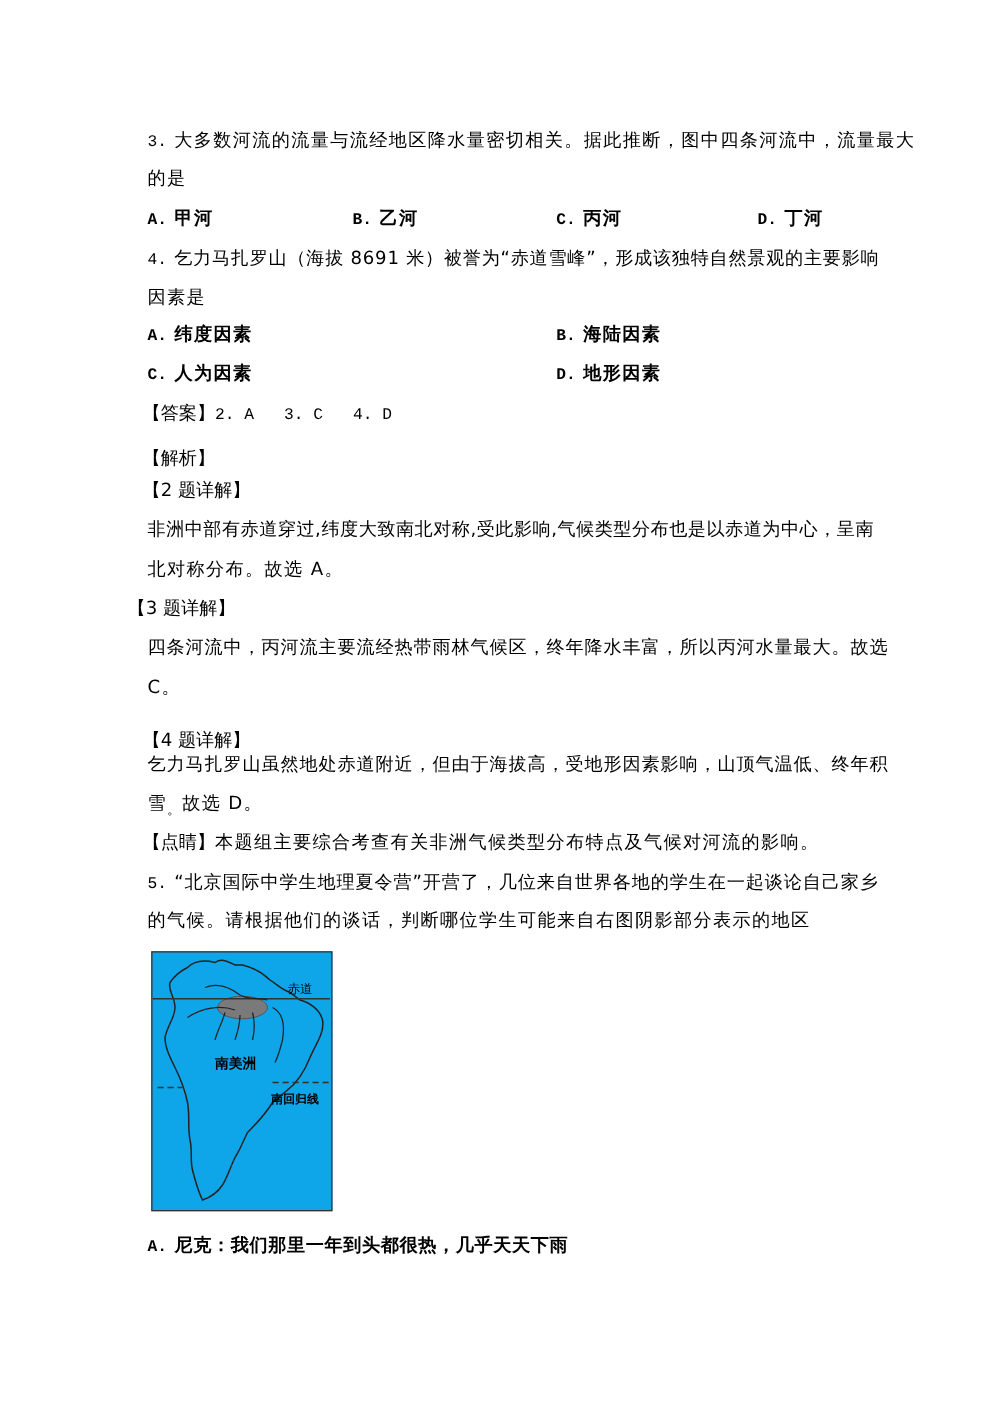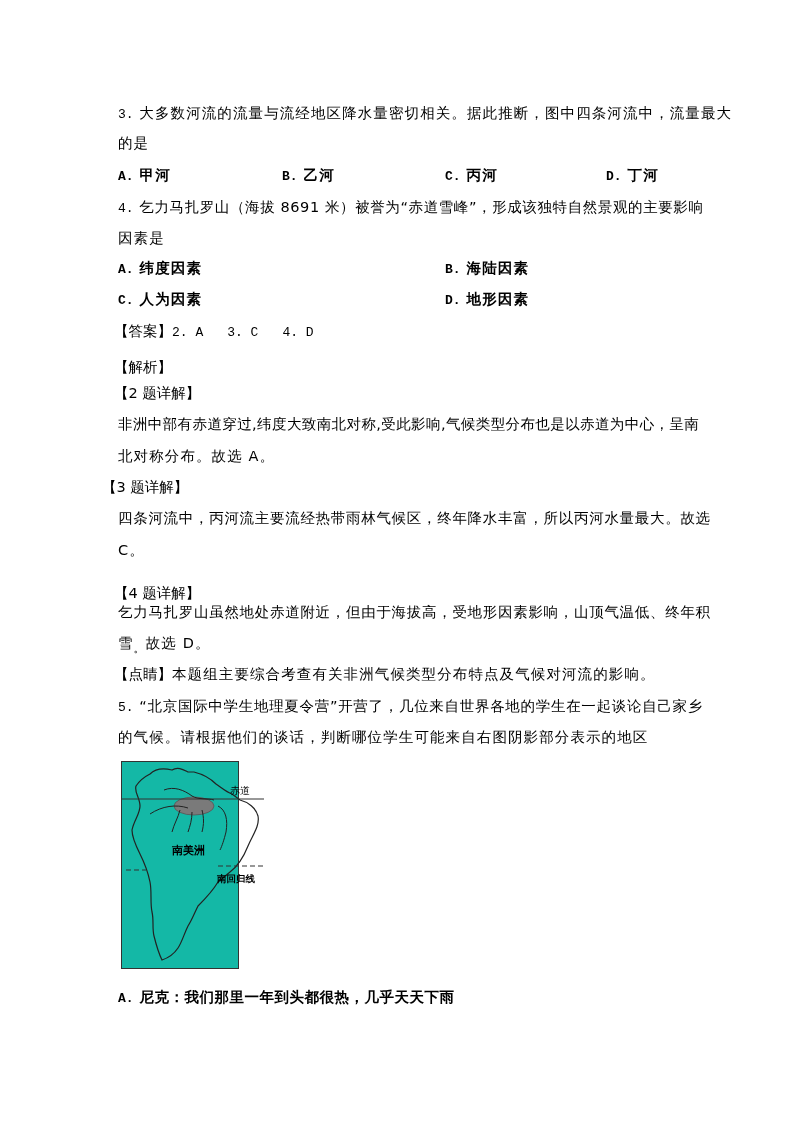--- a/index.html
+++ b/index.html
@@ -4,22 +4,22 @@
 <style>
   html, body { margin: 0; padding: 0; background: #ffffff; }
   body { width: 794px; height: 1123px; position: relative; overflow: hidden;
          font-family: "DejaVu Sans", sans-serif; color: #000; }
   .line { position: absolute; left: 118px; font-size: 14.5px; line-height: 20px;
           white-space: nowrap; letter-spacing: 1.1px; }
   .mono { font-family: "Liberation Mono", monospace; font-size: 13px; letter-spacing: 0; }
   .opt { position: absolute; font-size: 14.5px; line-height: 20px; white-space: nowrap; letter-spacing: 1.1px; font-weight: bold; }
   .opt .lbl { font-family: "Liberation Mono", monospace; font-size: 13px; letter-spacing: 0; margin-right: 6px; }
   .bracket { letter-spacing: 0; }
-  .map { position: absolute; left: 121px; top: 761px; width: 118px; height: 208px;
-         border: 1.5px solid #333; box-sizing: border-box; background: #14b8a6; }
+  .map { position: absolute; left: 121px; top: 761px; width: 145px; height: 208px;
+         border: 1.5px solid #333; box-sizing: border-box; background: #0ea5e9; }
   .map svg { position: absolute; left: 0; top: 0; }
   .small-dot { font-size: 11px; vertical-align: -4px; }
 </style>
 </head>
 <body>
 
 <div class="line" style="top:103px;">
   <span class="mono">3.</span>
   <span>大多数河流的流量与流经地区降水量密切相关。据此推断，图中四条河流中，流量最大</span>
 </div>

